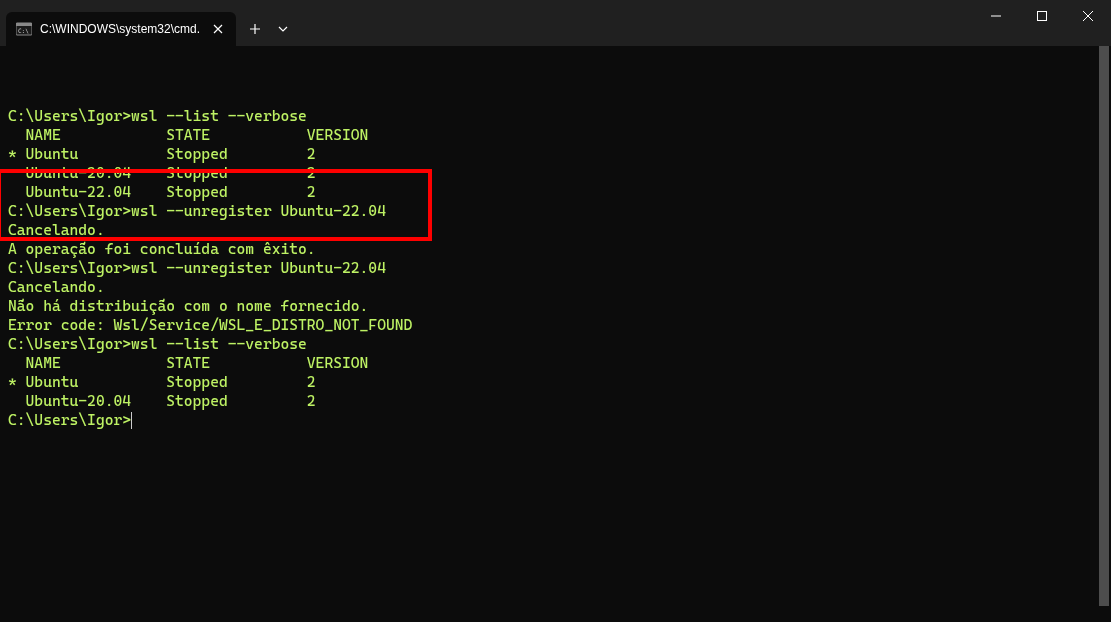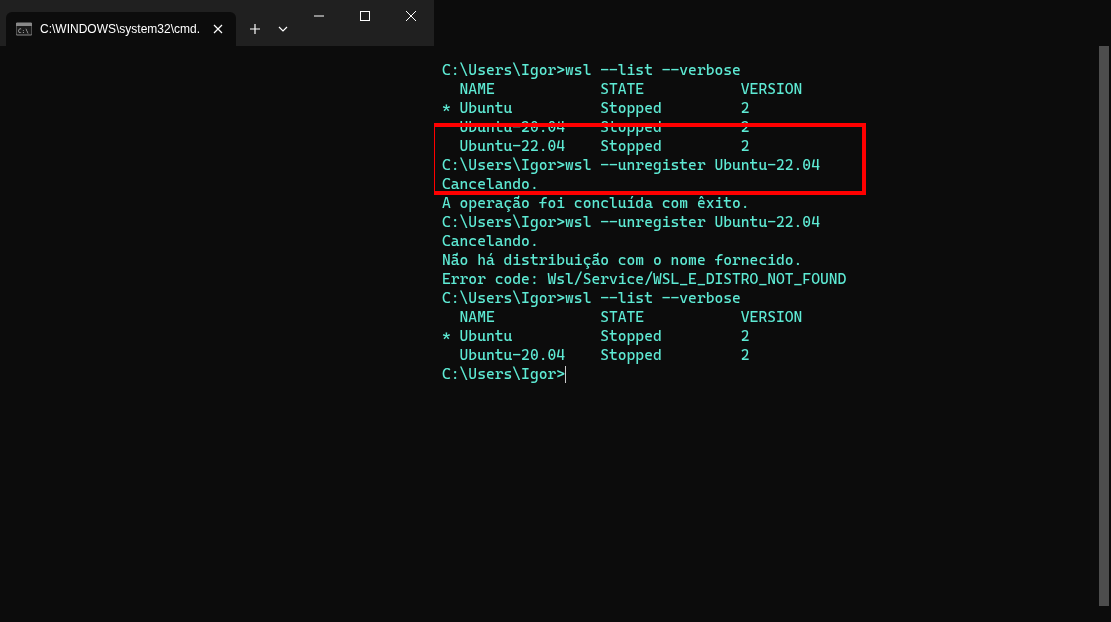--- a/index.html
+++ b/index.html
@@ -8,21 +8,21 @@
     height: 622px;
     background: #0c0c0c;
     font-family: 'Cascadia Mono', 'Consolas', monospace;
     overflow: hidden;
   }
   .window {
     width: 100%;
     height: 100%;
     background: #0c0c0c;
     display: flex;
-    flex-direction: row;
+    flex-direction: column;
   }
   .titlebar {
     height: 46px;
     background: #202020;
     display: flex;
     align-items: flex-start;
     user-select: none;
   }
   .tab-area {
     display: flex;
@@ -104,21 +104,21 @@
     display: flex;
     align-items: center;
     justify-content: center;
     color: #ffffff;
     cursor: pointer;
   }
   .terminal-body {
     flex: 1;
     background: #0c0c0c;
     padding: 4px 8px 8px 8px;
-    color: #5eead4;
+    color: #bef264;
     font-size: 15px;
     line-height: 19px;
     white-space: pre;
     font-family: 'Cascadia Mono', 'Consolas', monospace;
     position: relative;
     overflow: hidden;
   }
   .line { white-space: pre; }
   .highlight-box {
     position: absolute;

